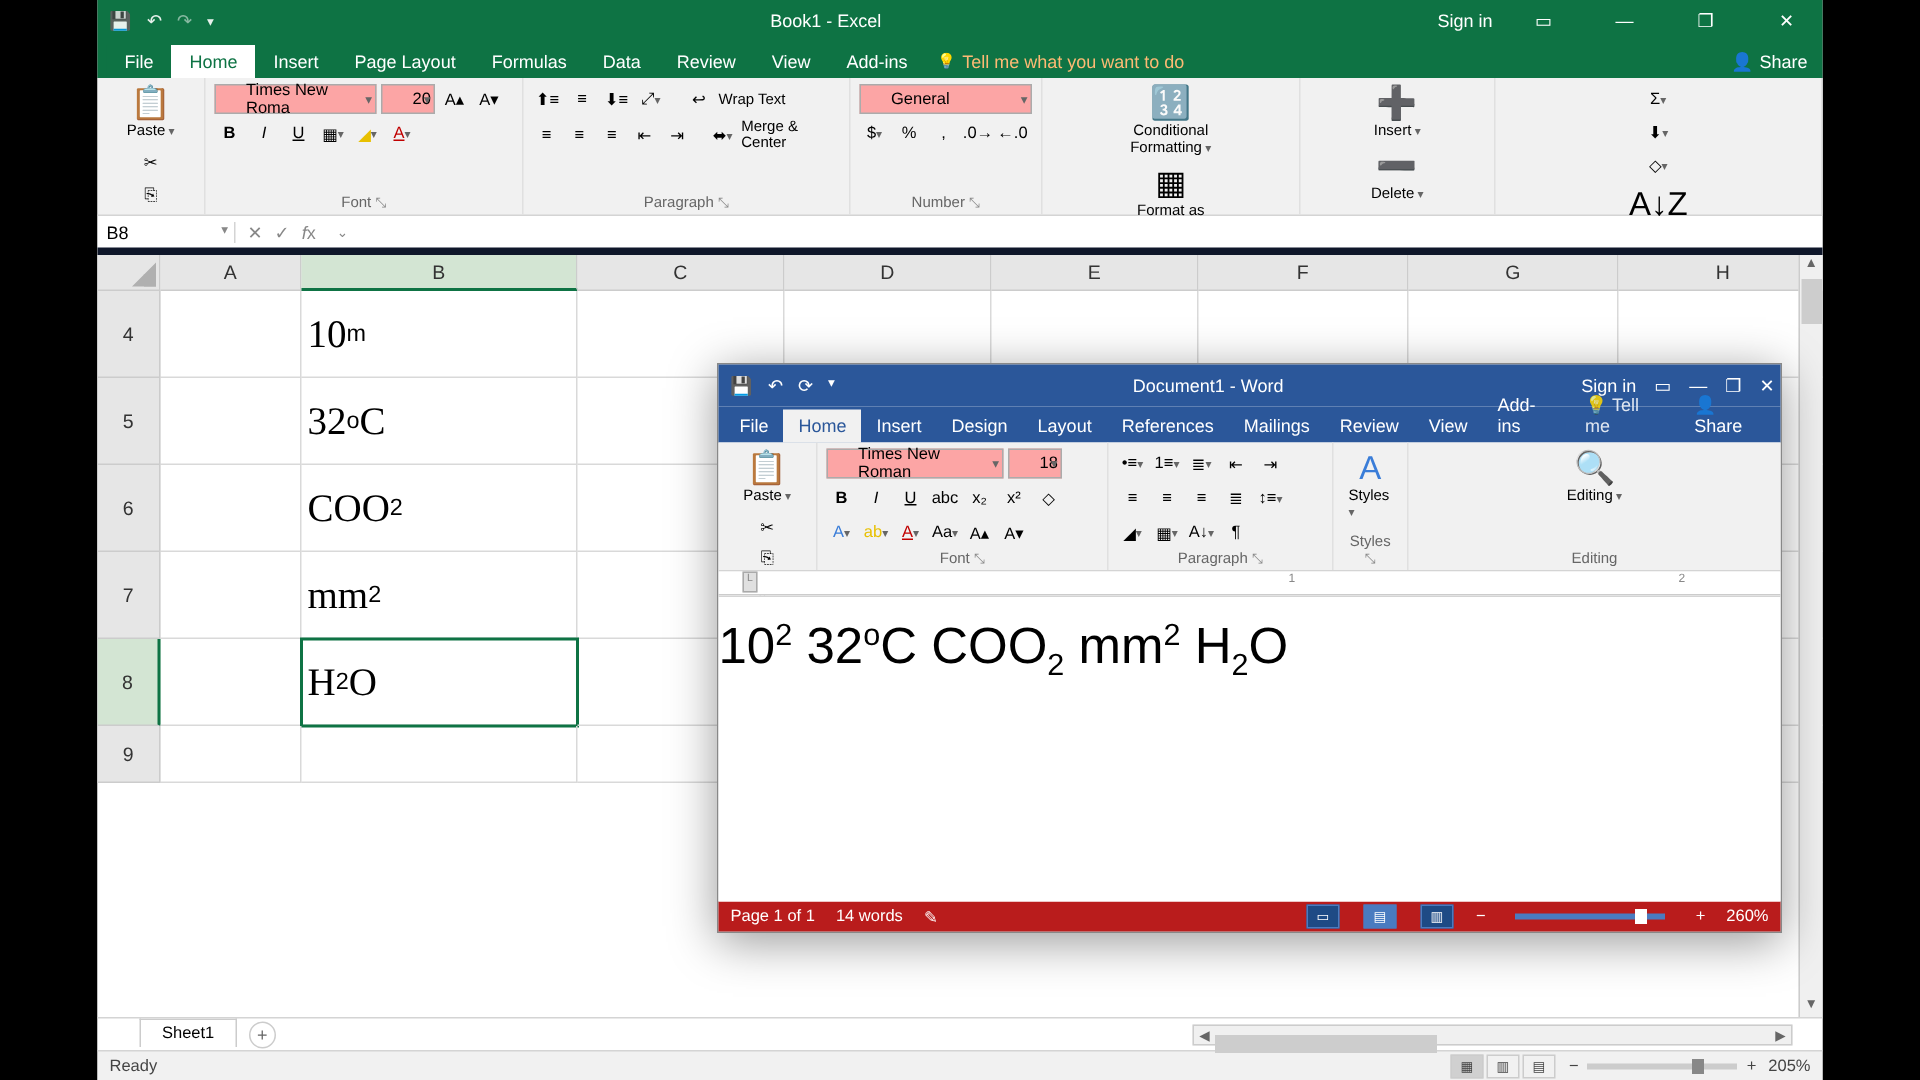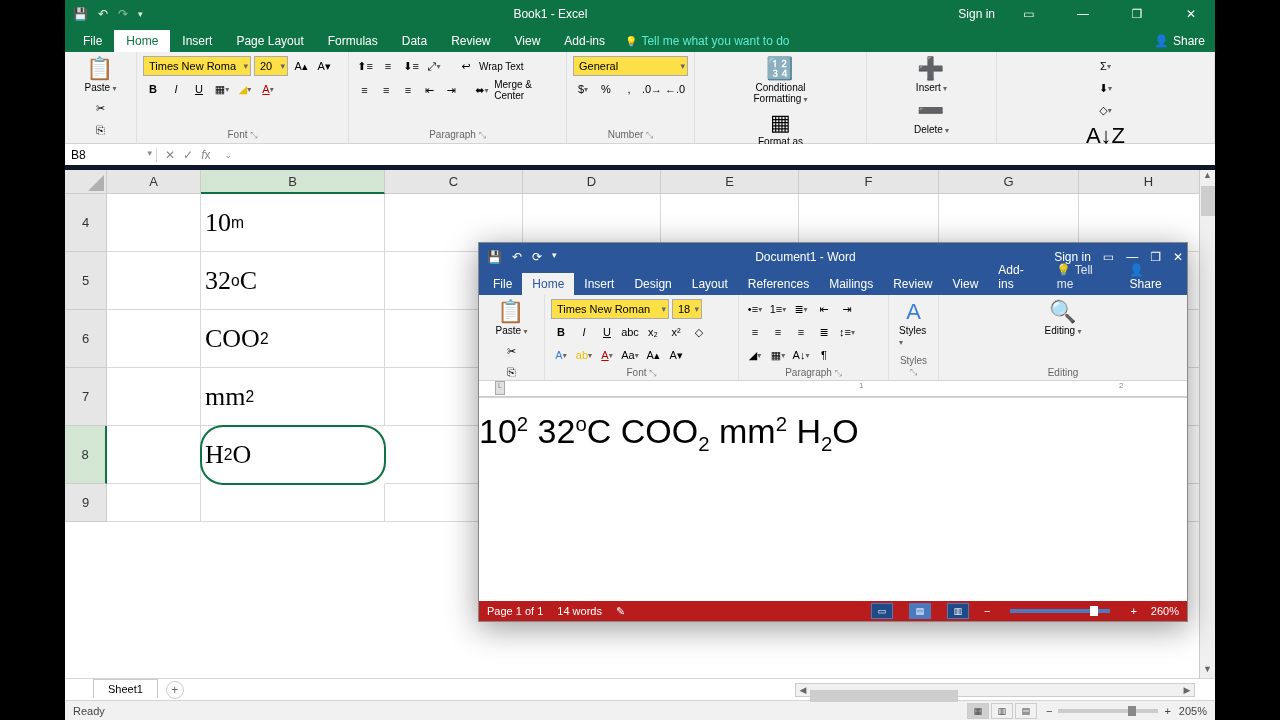--- a/index.html
+++ b/index.html
@@ -14,34 +14,34 @@
 .titlebar .right { display: flex; align-items: center; gap: 14px; padding-right: 4px; }
 .titlebar .winbtn { width: 40px; height: 28px; display: flex; align-items: center; justify-content: center; cursor: pointer; }
 
 
 .tabs { height: 24px; background: #0e7344; display: flex; align-items: flex-end; color: #fff; font-size: 12px; padding-left: 6px; }
 .tab { padding: 4px 12px; cursor: pointer; }
 .tab.active { background: #fff; color: #0e7344; }
 .tab.file { background: #0e7344; }
 .tabs .spacer { flex: 1; }
 .tabs .share { padding: 4px 10px; display: flex; align-items: center; gap: 4px; }
-.tabs .tellme { color: #5eead4; padding: 4px 8px; display: flex; align-items: center; gap: 4px; }
+.tabs .tellme { color: #fdba74; padding: 4px 8px; display: flex; align-items: center; gap: 4px; }
 .tabs .tellme::before { content: "💡"; font-size: 10px; }
 
 
 .ribbon { height: 92px; background: #f1f1f1; border-bottom: 1px solid #d4d4d4; display: flex; font-size: 11px; }
 .rgroup { border-right: 1px solid #e0e0e0; padding: 4px 6px 2px; display: flex; flex-direction: column; justify-content: space-between; }
 .rgroup .label { text-align: center; color: #666; font-size: 10px; padding-top: 2px; }
 .rgroup .controls { display: flex; flex-direction: column; gap: 3px; }
 .rgroup .row { display: flex; align-items: center; gap: 3px; }
 .bigbtn { display: flex; flex-direction: column; align-items: center; justify-content: center; padding: 2px 4px; cursor: pointer; }
 .bigbtn .ico { font-size: 22px; line-height: 1; }
 .bigbtn .lbl { font-size: 10px; margin-top: 2px; }
 .smallbtn { width: 20px; height: 20px; display: flex; align-items: center; justify-content: center; cursor: pointer; font-size: 11px; border: 1px solid transparent; }
-.combo { height: 20px; border: 1px solid #ababab; background: #fde047; font-size: 11px; padding: 0 14px 0 5px; display: flex; align-items: center; position: relative; }
+.combo { height: 20px; border: 1px solid #ababab; background: #fca5a5; font-size: 11px; padding: 0 14px 0 20px; display: flex; align-items: center; position: relative; }
 .combo::after { content: "▾"; position: absolute; right: 2px; font-size: 9px; color: #666; }
 .dialoglauncher { font-size: 9px; color: #888; }
 .drop::after { content: " ▾"; font-size: 8px; color: #666; }
 
 
 .formulabar { height: 26px; border-bottom: 5px solid #0f172a; display: flex; align-items: center; font-size: 12px; background: #fff; }
 .namebox { width: 92px; border-right: 1px solid #d4d4d4; padding-left: 6px; position: relative; }
 .namebox::after { content: "▾"; position: absolute; right: 4px; font-size: 9px; color: #888; }
 .fbtns { display: flex; gap: 8px; padding: 0 8px; color: #888; }
 .fxinput { flex: 1; padding-left: 4px; }
@@ -343,21 +343,21 @@
           <div class="cell" style="width: 184px; height: 58px;">mm<sup>2</sup></div>
           <div class="cell" style="width: 138px; height: 58px;"></div>
           <div class="cell" style="width: 138px; height: 58px;"></div>
           <div class="cell" style="width: 138px; height: 58px;"></div>
           <div class="cell" style="width: 140px; height: 58px;"></div>
           <div class="cell" style="width: 140px; height: 58px;"></div>
           <div class="cell" style="width: 140px; height: 58px;"></div>
         </div>
         <div class="cellrow">
           <div class="cell" style="width: 94px; height: 58px;"></div>
-          <div class="cell selected" style="width: 184px; height: 58px; border-radius: 22px;">H<sub>2</sub>O</div>
+          <div class="cell selected" style="width: 184px; height: 58px;">H<sub>2</sub>O</div>
           <div class="cell" style="width: 138px; height: 58px;"></div>
           <div class="cell" style="width: 138px; height: 58px;"></div>
           <div class="cell" style="width: 138px; height: 58px;"></div>
           <div class="cell" style="width: 140px; height: 58px;"></div>
           <div class="cell" style="width: 140px; height: 58px;"></div>
           <div class="cell" style="width: 140px; height: 58px;"></div>
         </div>
         <div class="cellrow">
           <div class="cell" style="width: 94px; height: 38px;"></div>
           <div class="cell" style="width: 184px; height: 38px;"></div>

